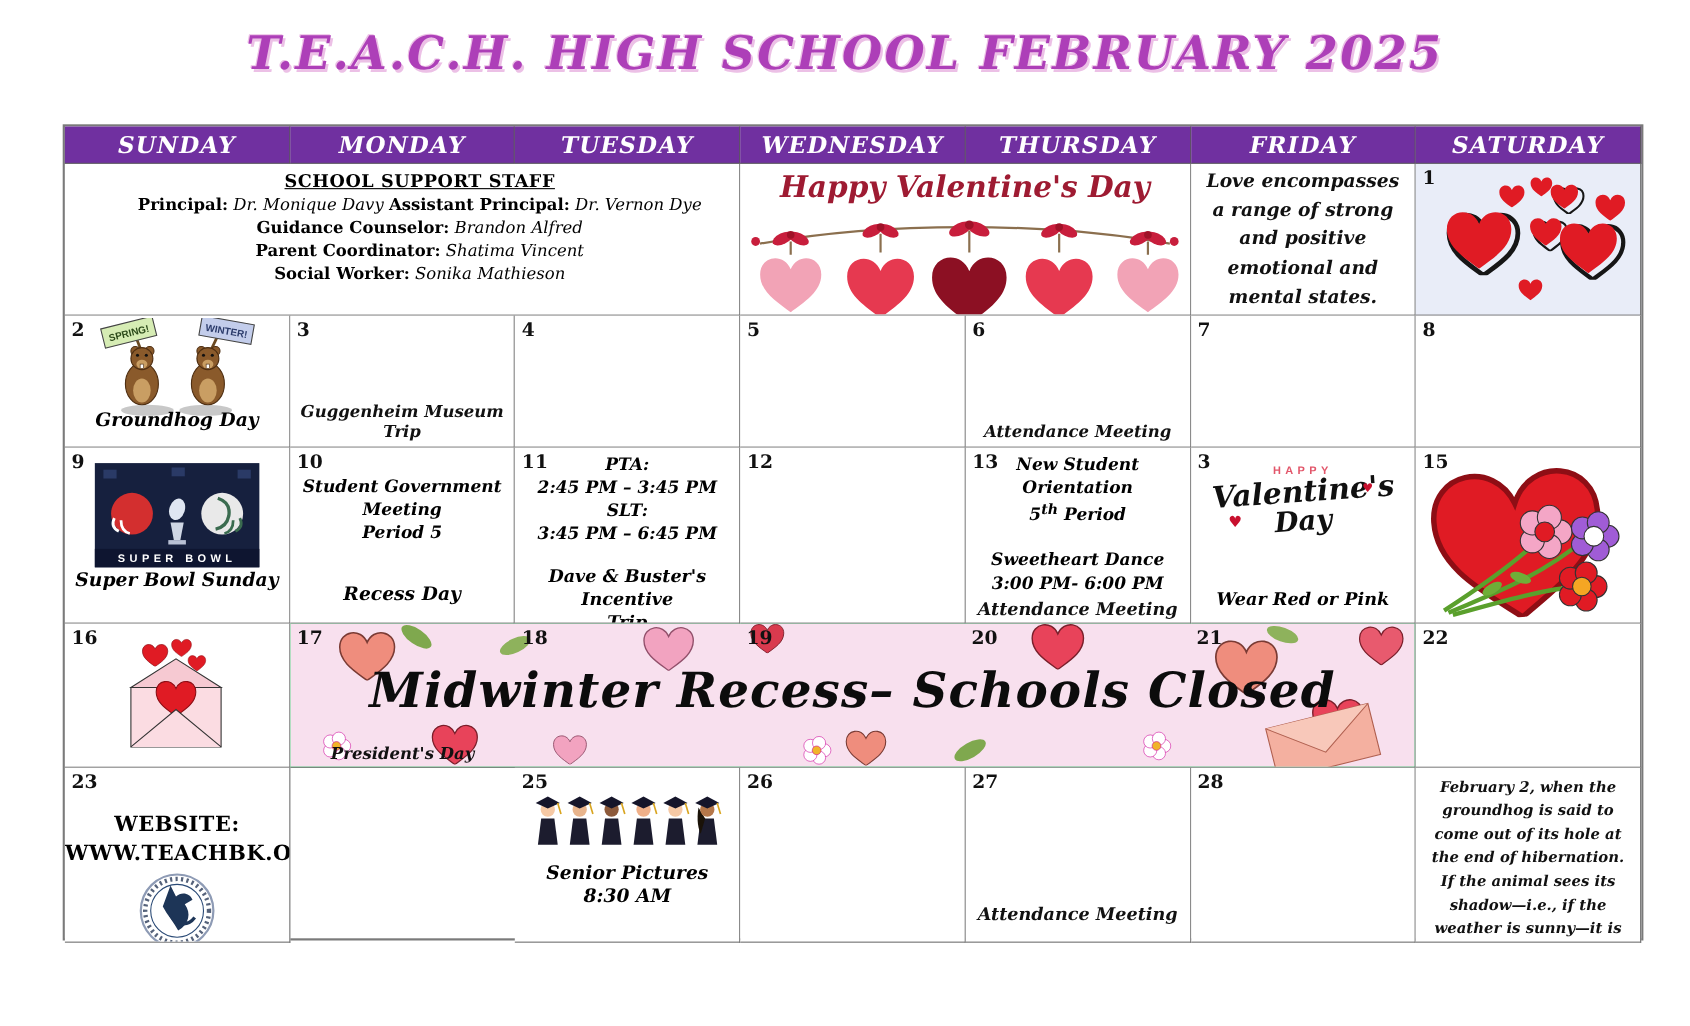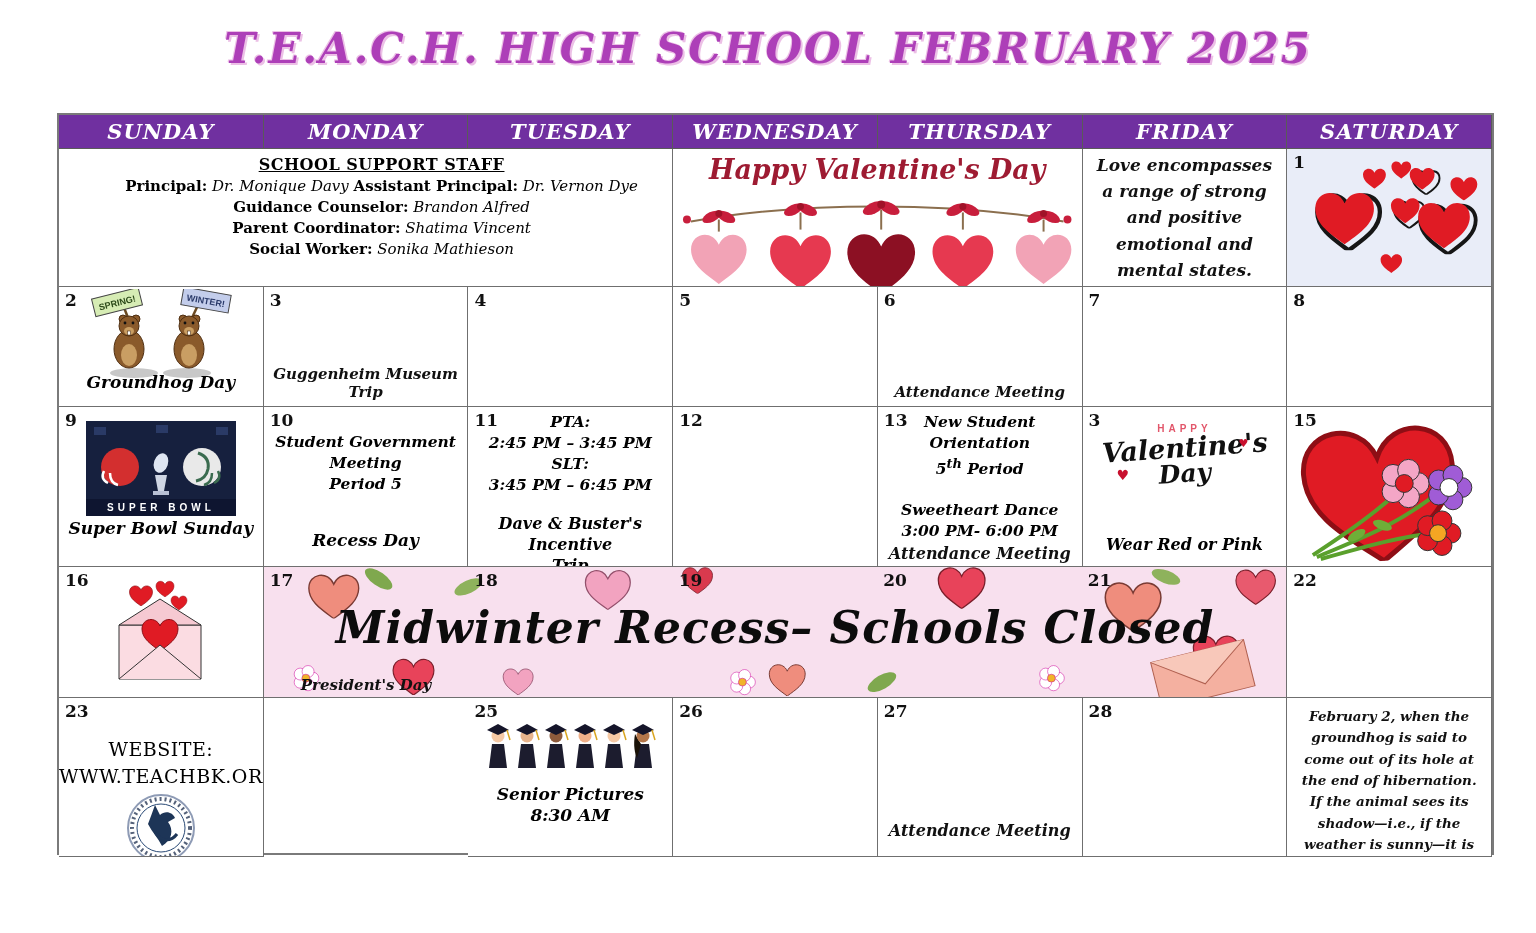--- a/index.html
+++ b/index.html
@@ -41,21 +41,21 @@
   .vday-day{font-style:italic;font-weight:bold;font-size:25px;line-height:24px;transform:rotate(-4deg);color:#101010;}
   .vday-heart{position:absolute;color:#c8102e;font-size:14px;font-style:normal;}
   
   .banner{background:#86efac;}
   .banner-bg{position:absolute;inset:0;width:100%;height:100%;}
   .banner-text{position:absolute;top:50%;left:0;right:0;transform:translateY(-58%);text-align:center;
                font-style:italic;font-weight:bold;font-size:44px;letter-spacing:1px;color:#0c0c0c;z-index:3;}
   .banner-num{position:absolute;top:3px;font-weight:bold;font-size:17px;color:#111;z-index:4;}
   .presidents{position:absolute;bottom:3px;left:0;width:20%;text-align:center;font-style:italic;font-weight:bold;font-size:15px;color:#111;z-index:4;}
   
-  .website{margin-top:38px;text-align:center;font-weight:normal;font-size:19px;line-height:27px;letter-spacing:.5px;}
+  .website{margin-top:38px;text-align:center;font-weight:bold;font-size:19px;line-height:27px;letter-spacing:.5px;}
   
   .gnote{position:absolute;inset:0;padding:8px 7px;text-align:center;font-style:italic;font-weight:bold;
          font-size:13.5px;line-height:1.58;color:#111;}
   .svgtext{font-family:"Liberation Sans",sans-serif;font-weight:bold;}
 </style>
 </head>
 <body>
 
 <svg width="0" height="0" style="position:absolute" aria-hidden="true">
   <defs>

